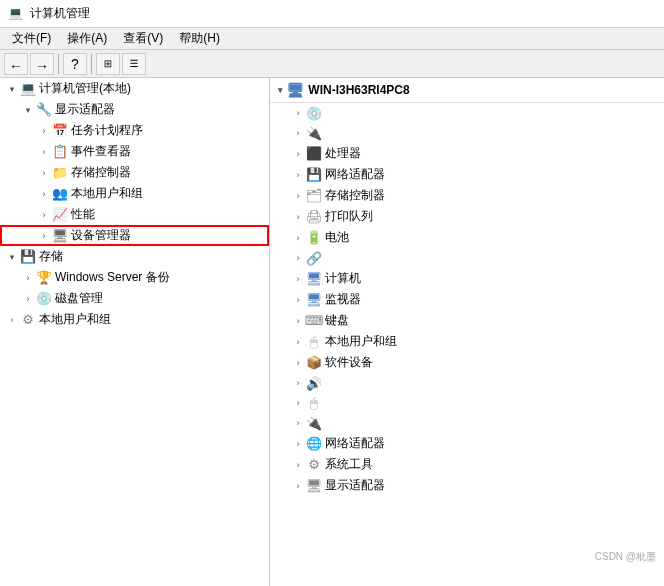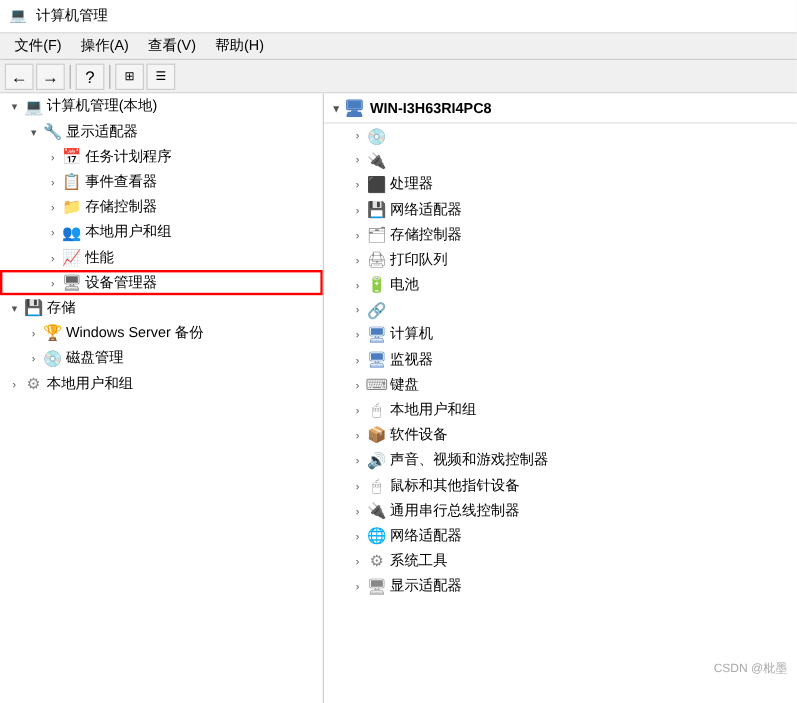--- a/index.html
+++ b/index.html
@@ -315,31 +315,28 @@
         <span class="node-label">本地用户和组</span>
       </div>
       <div class="tree-item" style="padding-left: 20px;">
         <span class="expand-icon">›</span>
         <span class="node-icon icon-soft">📦</span>
         <span class="node-label">软件设备</span>
       </div>
       <div class="tree-item" style="padding-left: 20px;">
         <span class="expand-icon">›</span>
         <span class="node-icon icon-sound">🔊</span>
-        <span class="node-label">声音、视频和游戏控制器</span>
       </div>
       <div class="tree-item" style="padding-left: 20px;">
         <span class="expand-icon">›</span>
         <span class="node-icon icon-mouse">🖱</span>
-        <span class="node-label">鼠标和其他指针设备</span>
       </div>
       <div class="tree-item" style="padding-left: 20px;">
         <span class="expand-icon">›</span>
         <span class="node-icon icon-usb">🔌</span>
-        <span class="node-label">通用串行总线控制器</span>
       </div>
       <div class="tree-item" style="padding-left: 20px;">
         <span class="expand-icon">›</span>
         <span class="node-icon icon-net">🌐</span>
         <span class="node-label">网络适配器</span>
       </div>
       <div class="tree-item" style="padding-left: 20px;">
         <span class="expand-icon">›</span>
         <span class="node-icon icon-system">⚙</span>
         <span class="node-label">系统工具</span>

